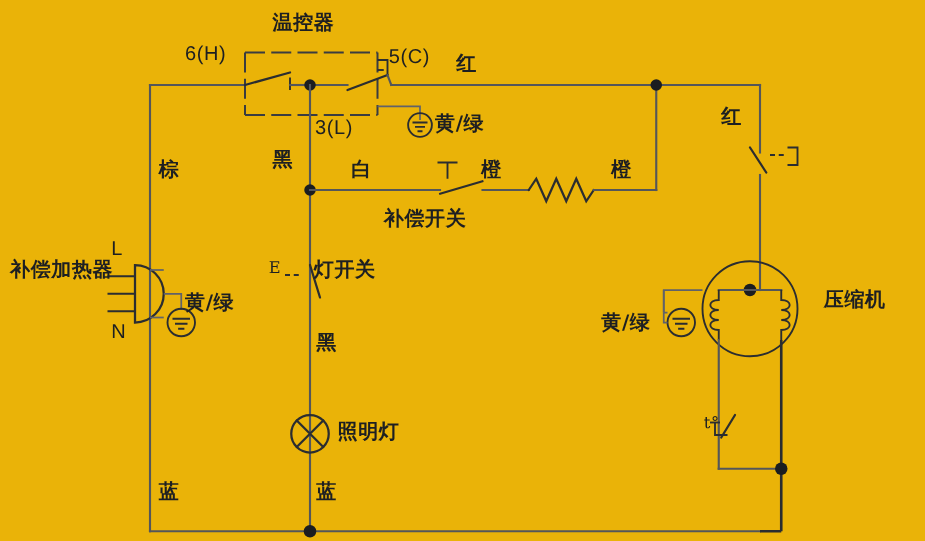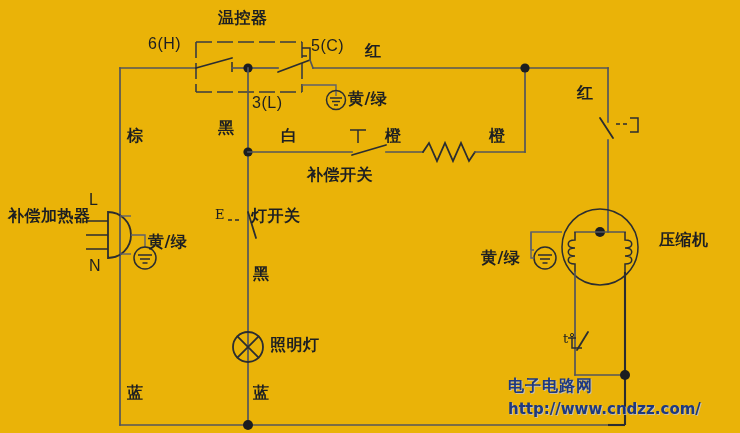--- a/index.html
+++ b/index.html
@@ -264,18 +264,14 @@
 
   <div class="lbl cn" style="left:253px; top:385px;">蓝</div>
 
   <div class="lbl cn" style="left:481px; top:250px;">黄/绿</div>
 
   <div class="lbl cn" style="left:659px; top:232px;">压缩机</div>
 
 
   <div class="lbl lat-sm" style="left:563px; top:332px;">t°</div>
 
-  <div id="watermark">
-    <span class="wm-cn">电子电路网</span>
-    <span class="wm-url">http://www.cndzz.com/</span>
-  </div>
 
 </div>
 
 </body></html>

